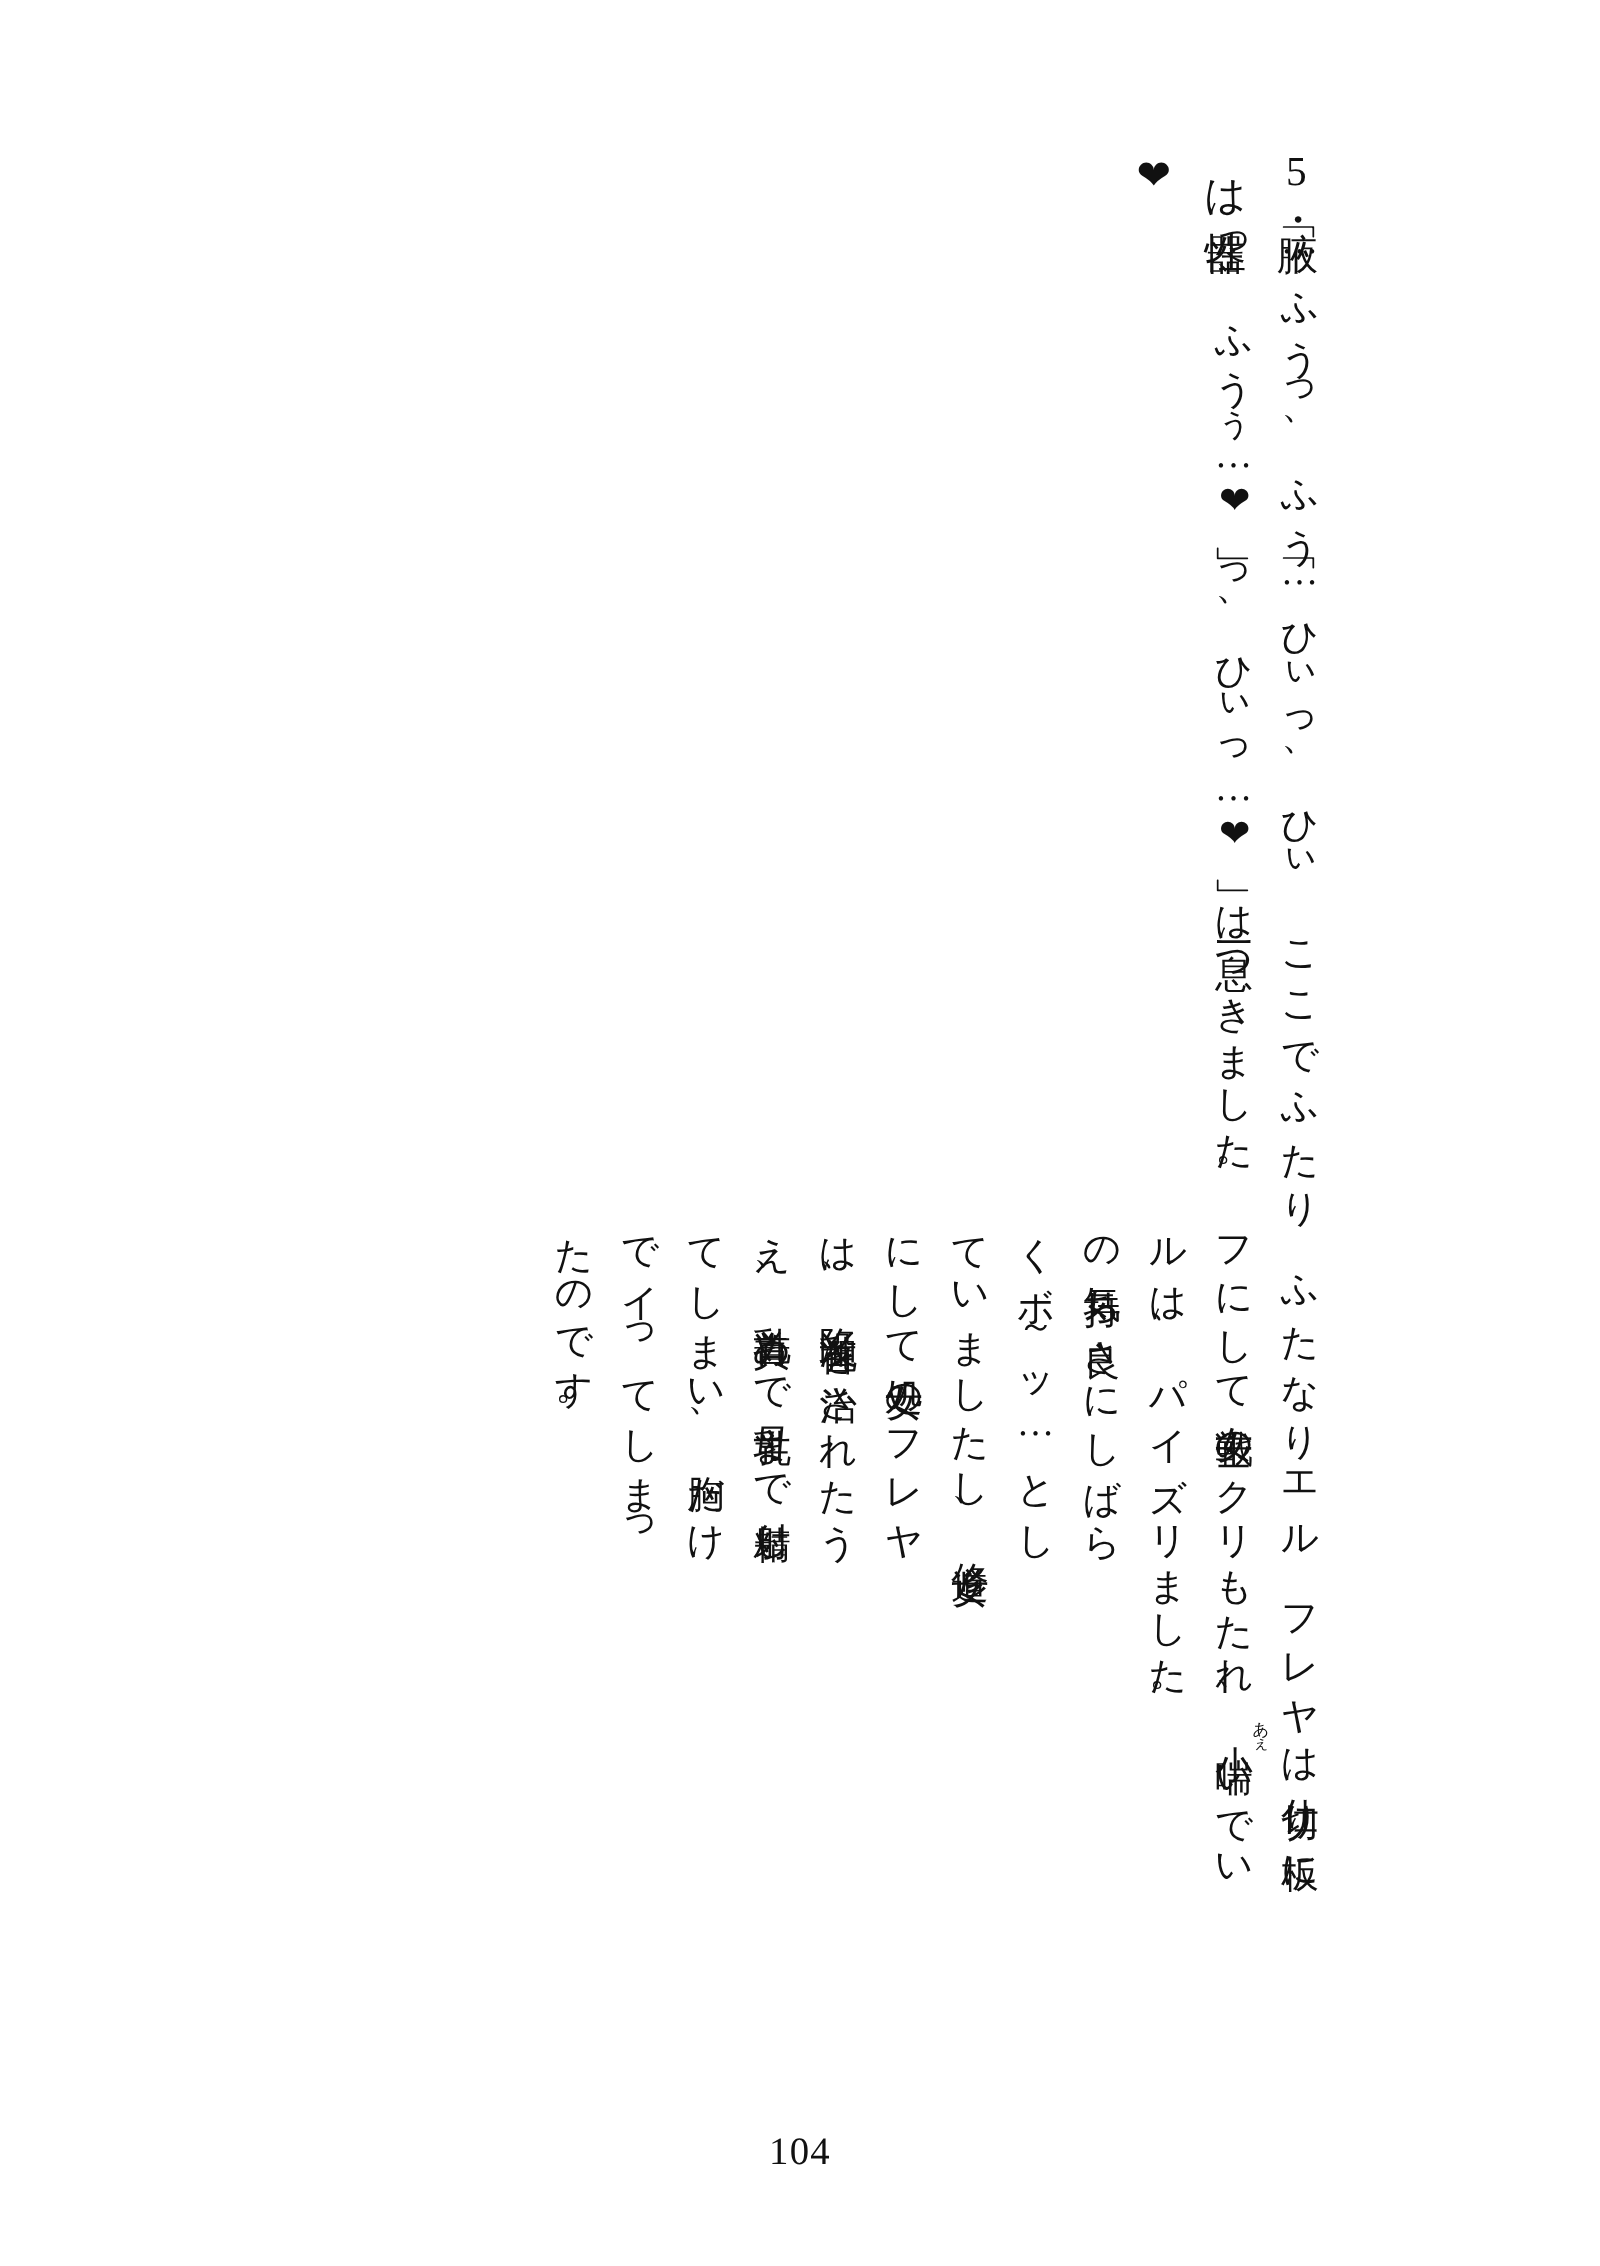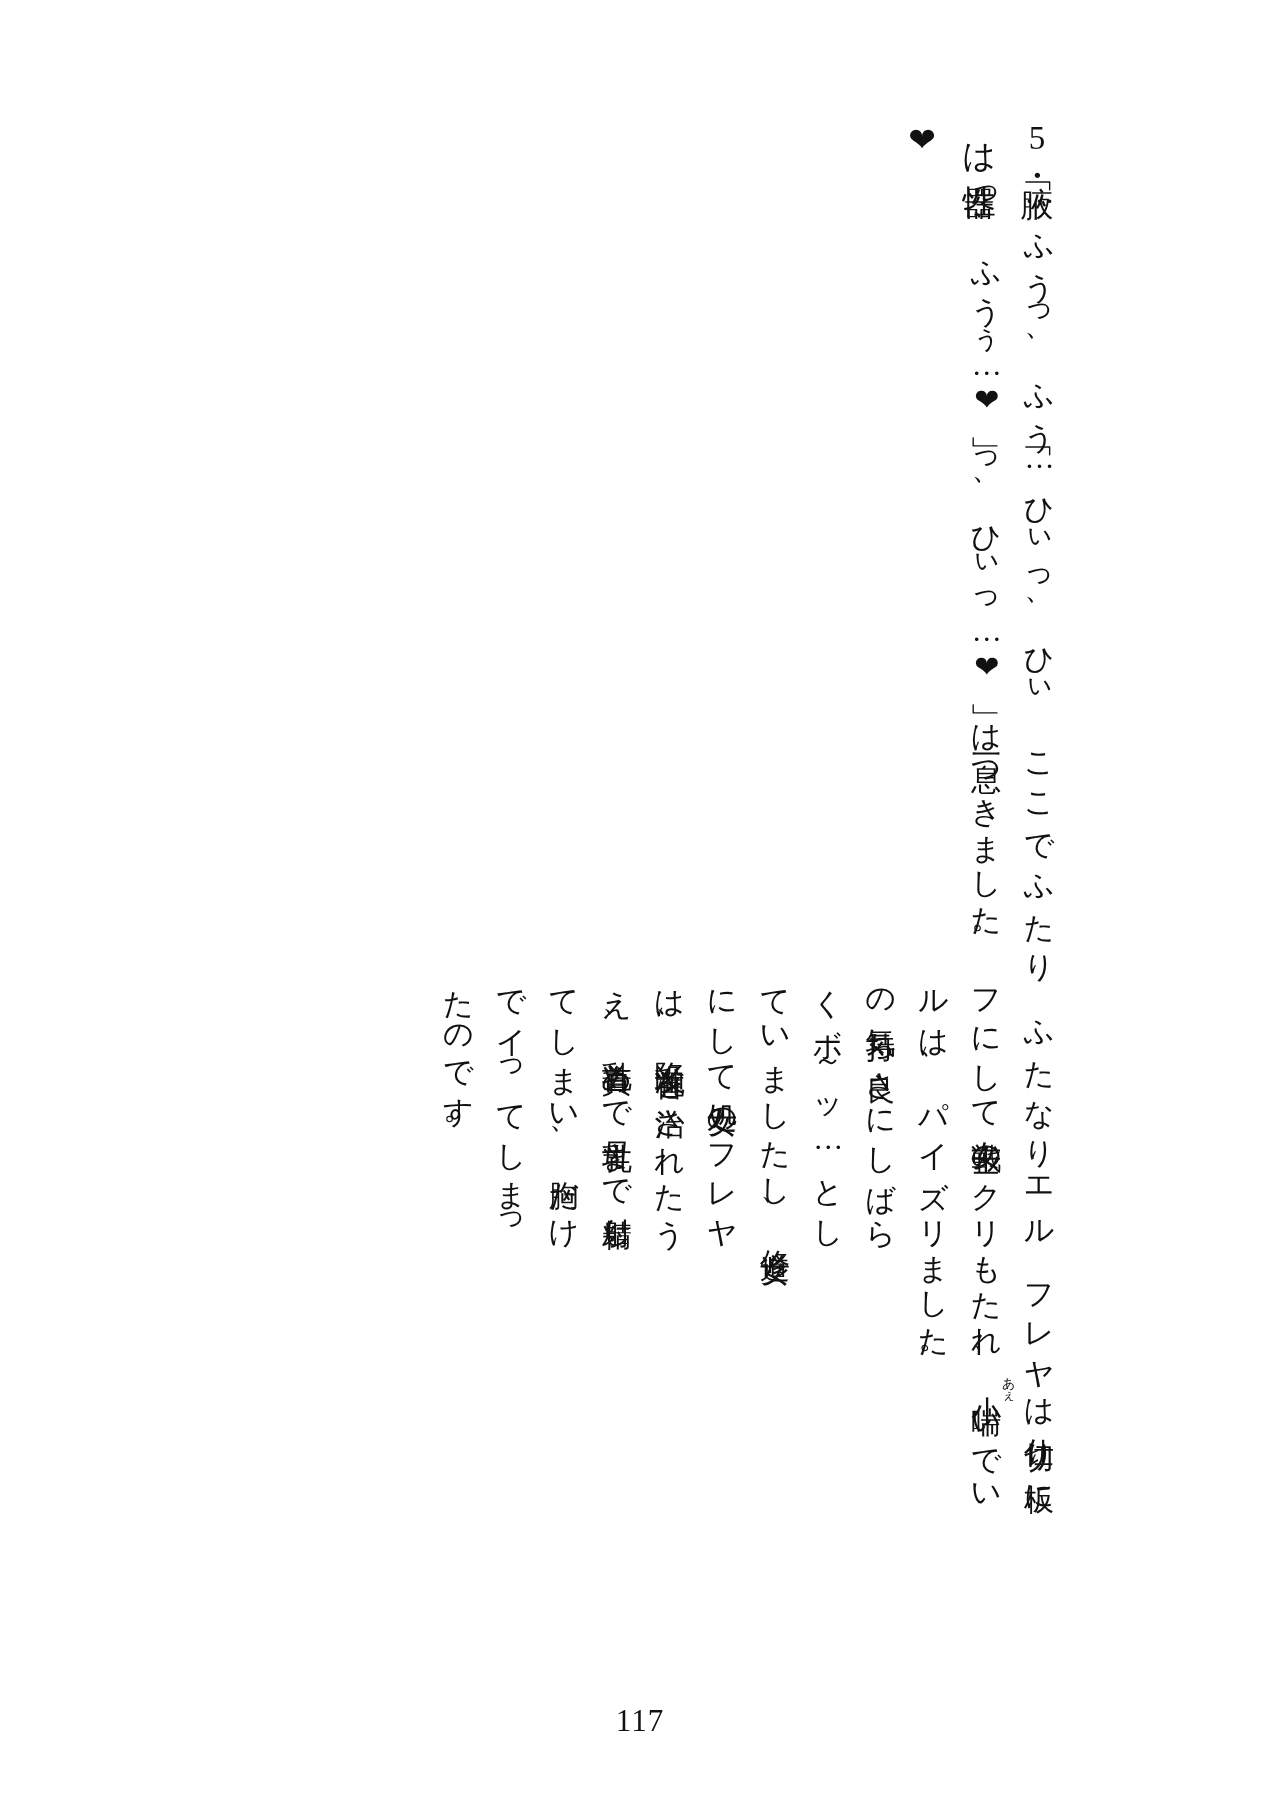--- a/index.html
+++ b/index.html
@@ -89,15 +89,15 @@
     <div class="para indent gap-sm">ここでふたりは一息つきました。</div>
 
     <div class="para indent gap-sm">ふたなりエルフにして女戦士のクリルは、パイズリの気持ち良さにしばらくボ～ッ…としていましたし、修道女にして処女のフレヤは、陥没乳首を治されたうえ、乳首責めで母乳まで射精してしまい、胸だけでイってしまったのです。</div>
 
     <div class="para indent gap-sm">
       <span>フレヤは仕切り板にもたれ、小</span><ruby><span>喘</span><rt>あぇ</rt></ruby><span>いでいました。</span>
     </div>
 
   </div>
 
-  <div class="folio">117</div>
+  <div class="folio">104</div>
 
 </div>
 
 </body></html>

